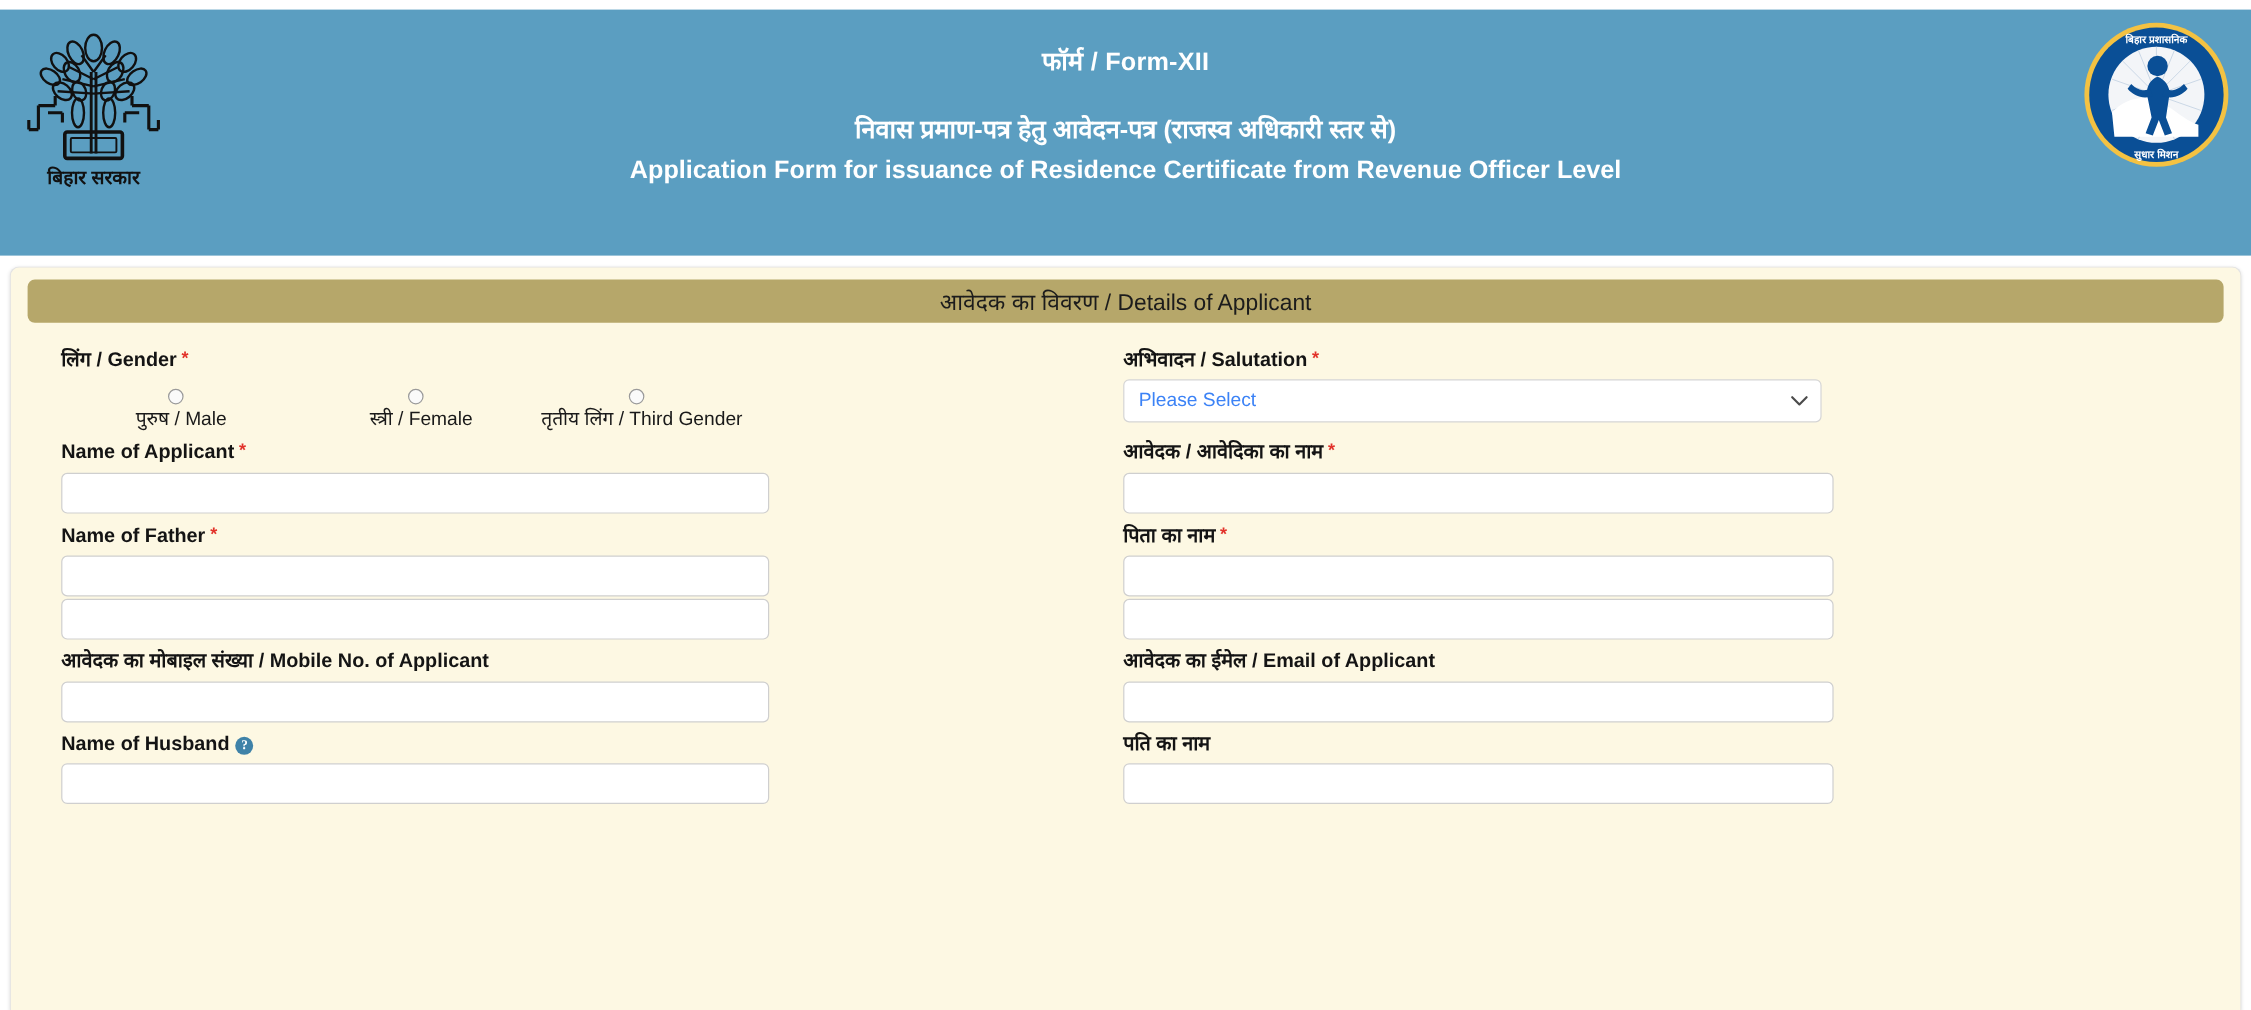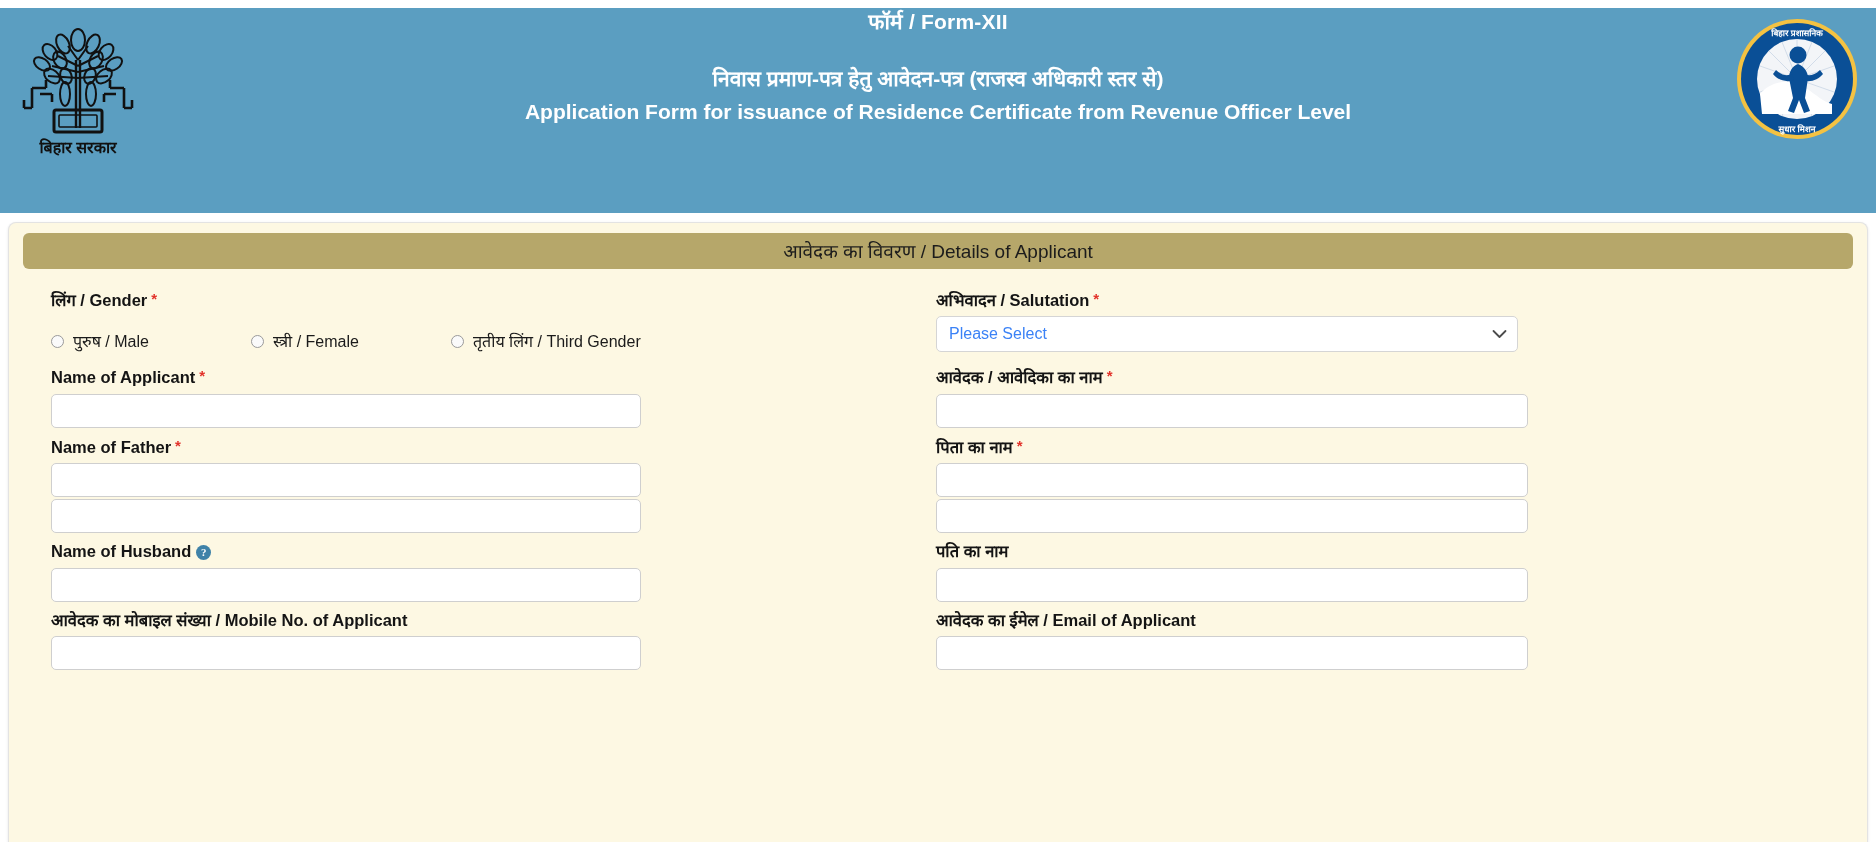--- a/index.html
+++ b/index.html
@@ -43,21 +43,21 @@
     position: absolute;
     right: 18px;
     top: 10px;
     width: 122px;
     height: 122px;
   }
   .header-text {
     position: absolute;
     left: 300px;
     right: 300px;
-    top: 1px;
+    top: 31px;
     text-align: center;
     color: #ffffff;
   }
   .form-no {
     font-size: 21px;
     font-weight: bold;
     letter-spacing: .2px;
     line-height: 1.25;
     margin: 0 0 30px 0;
   }
@@ -213,20 +213,21 @@
     margin-left: 18px;
     padding-top: 8px;
     height: 34px;
   }
   .radio-opt {
     display: flex;
     align-items: center;
     cursor: pointer;
     font-size: 16px;
     color: #1a1a1a;
+    flex-direction: column;
   }
   .radio-opt:nth-child(1) { width: 200px; }
   .radio-opt:nth-child(2) { width: 200px; }
   .rb {
     width: 13px;
     height: 13px;
     border: 1px solid #9a9a9a;
     border-radius: 50%;
     background: #fafafa;
     margin-right: 9px;
@@ -405,48 +406,48 @@
           <div class="field">
             <input class="txt" type="text" value="" style="">
           </div>
         </div>
       </div>
 
       <div class="row">
         <div class="col-left">
           <div class="field">
             <label class="fl">
+              <span>आवेदक का मोबाइल संख्या / Mobile No. of Applicant</span>
+            </label>
+            <input class="txt" type="text" value="" style="">
+          </div>
+        </div>
+        <div class="col-right">
+          <div class="field">
+            <label class="fl">
+              <span>आवेदक का ईमेल / Email of Applicant</span>
+            </label>
+            <input class="txt" type="text" value="" style="">
+          </div>
+        </div>
+      </div>
+
+      <div class="row">
+        <div class="col-left">
+          <div class="field">
+            <label class="fl">
               <span>Name of Husband</span><span class="help-icon">?</span>
             </label>
             <input class="txt" type="text" value="" style="">
           </div>
         </div>
         <div class="col-right">
           <div class="field">
             <label class="fl">
               <span>पति का नाम</span>
-            </label>
-            <input class="txt" type="text" value="" style="">
-          </div>
-        </div>
-      </div>
-
-      <div class="row">
-        <div class="col-left">
-          <div class="field">
-            <label class="fl">
-              <span>आवेदक का मोबाइल संख्या / Mobile No. of Applicant</span>
-            </label>
-            <input class="txt" type="text" value="" style="">
-          </div>
-        </div>
-        <div class="col-right">
-          <div class="field">
-            <label class="fl">
-              <span>आवेदक का ईमेल / Email of Applicant</span>
             </label>
             <input class="txt" type="text" value="" style="">
           </div>
         </div>
       </div>
 
     </div>
   </div>
 
 </div>

